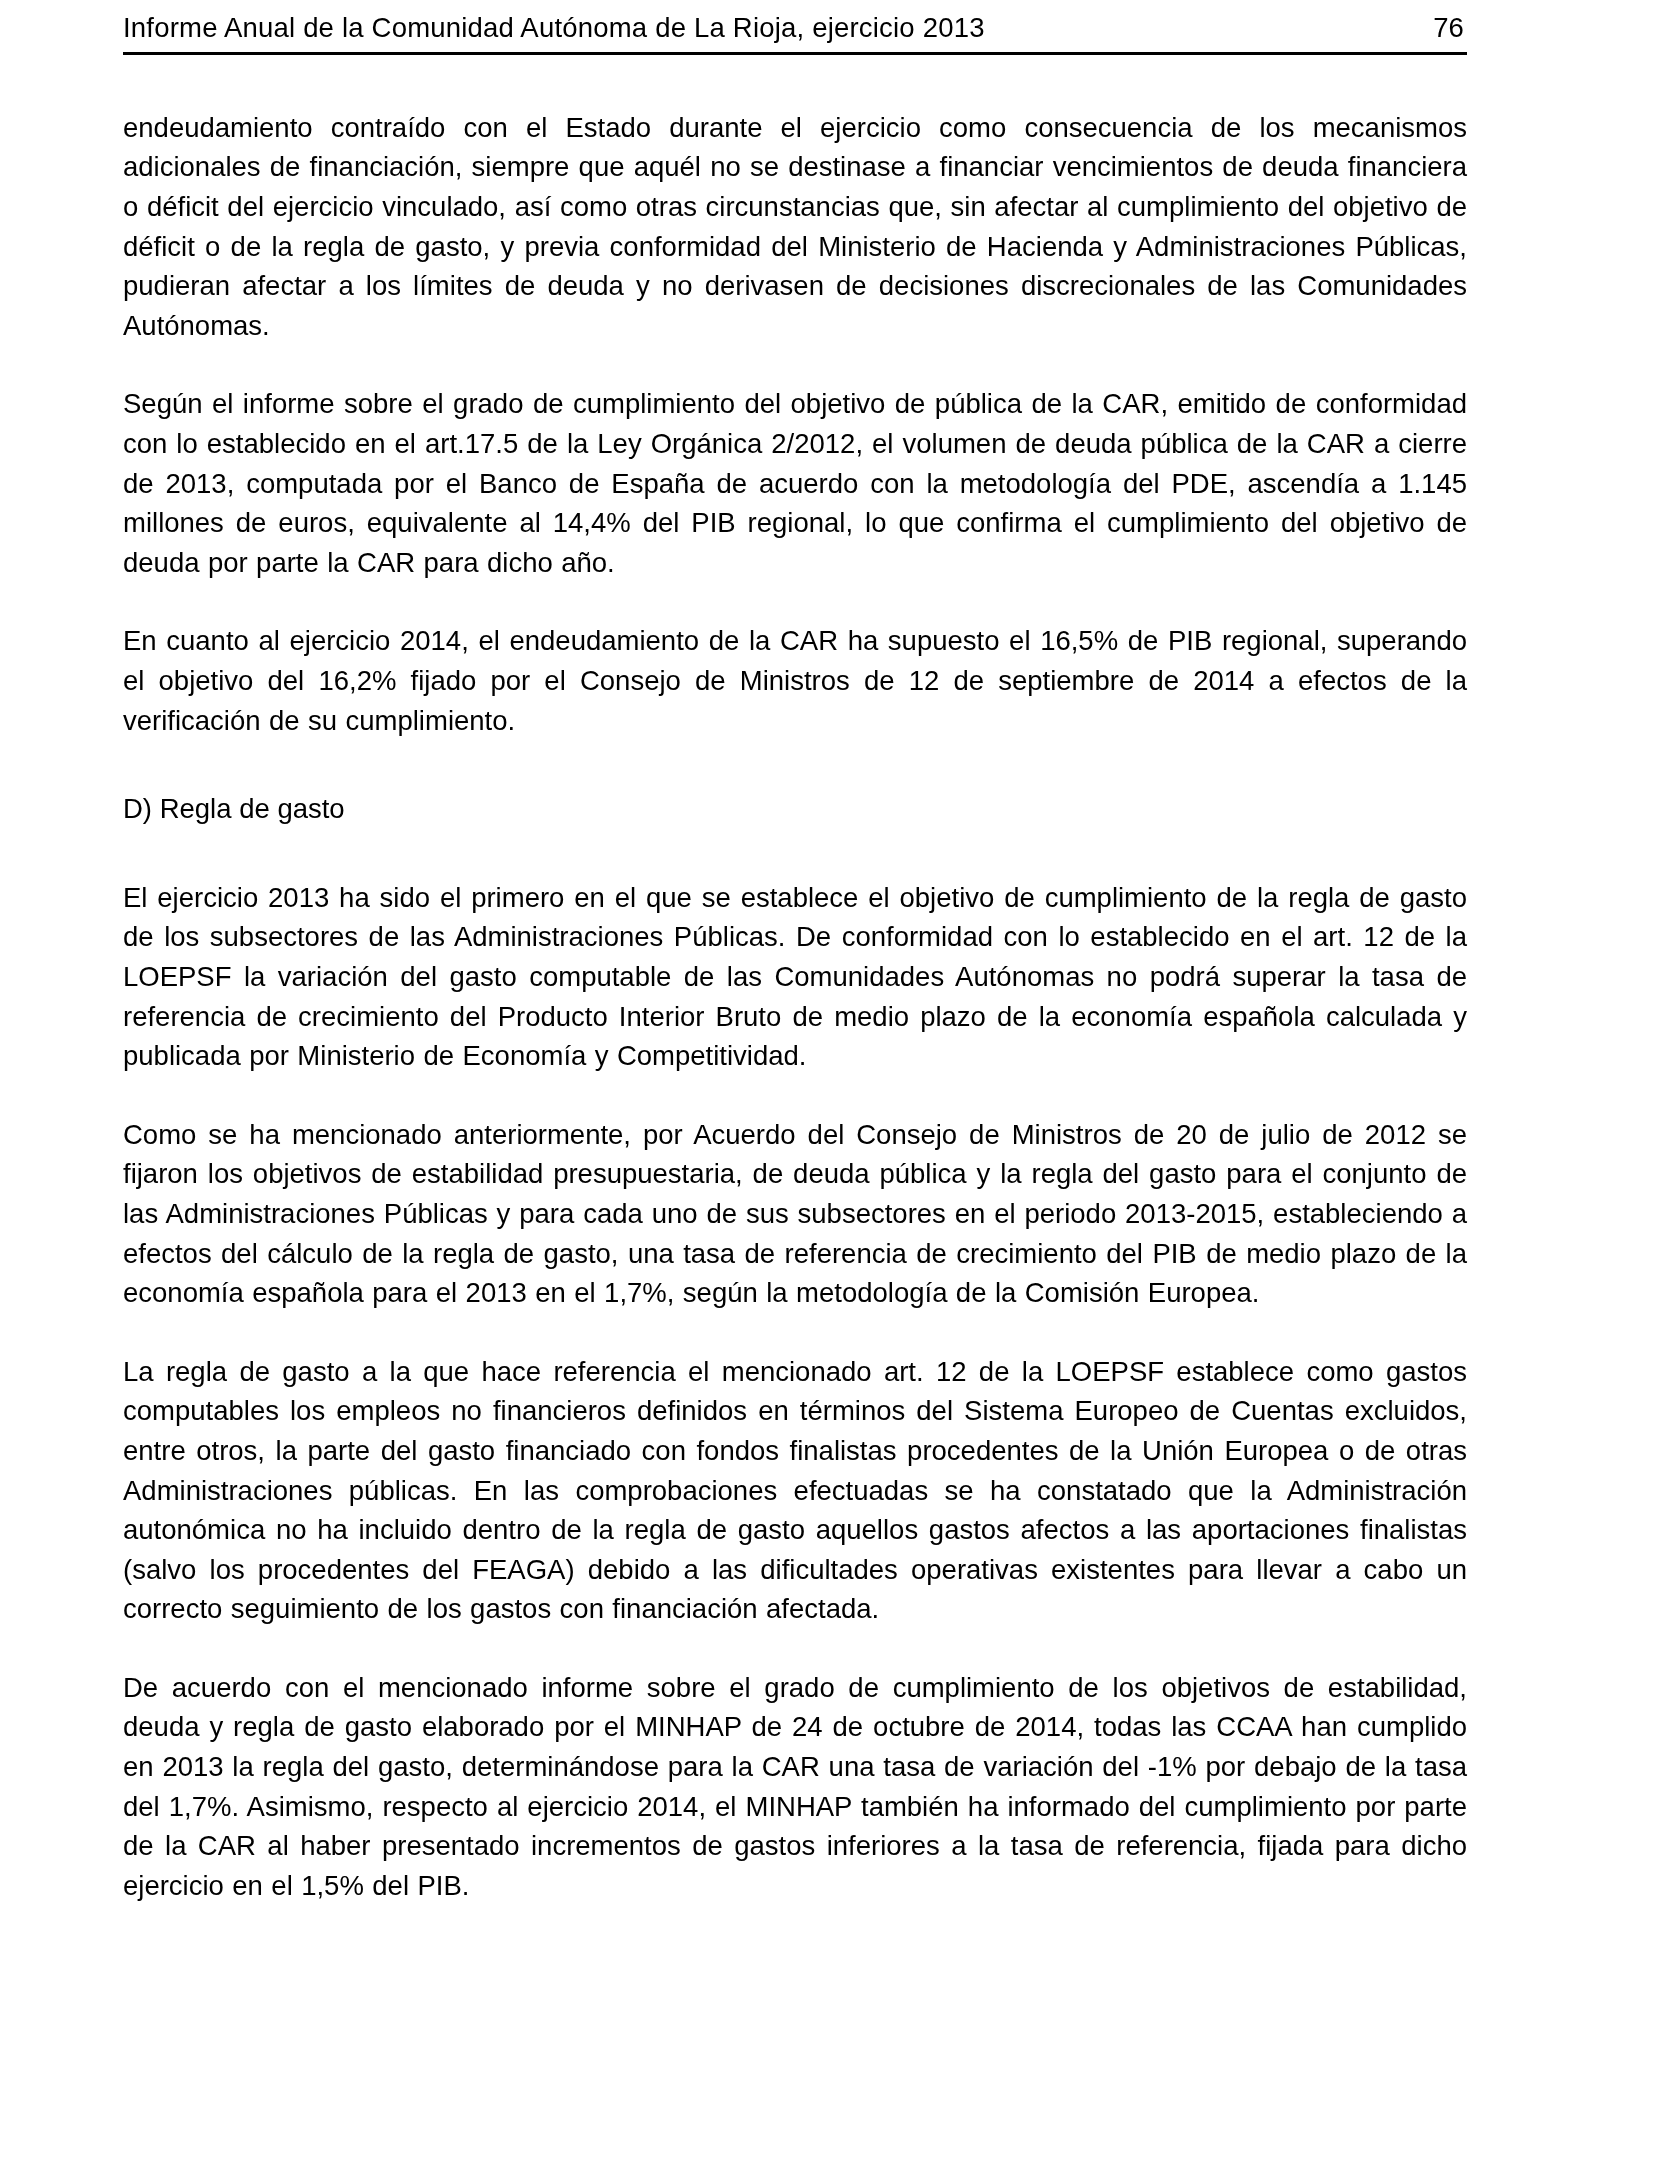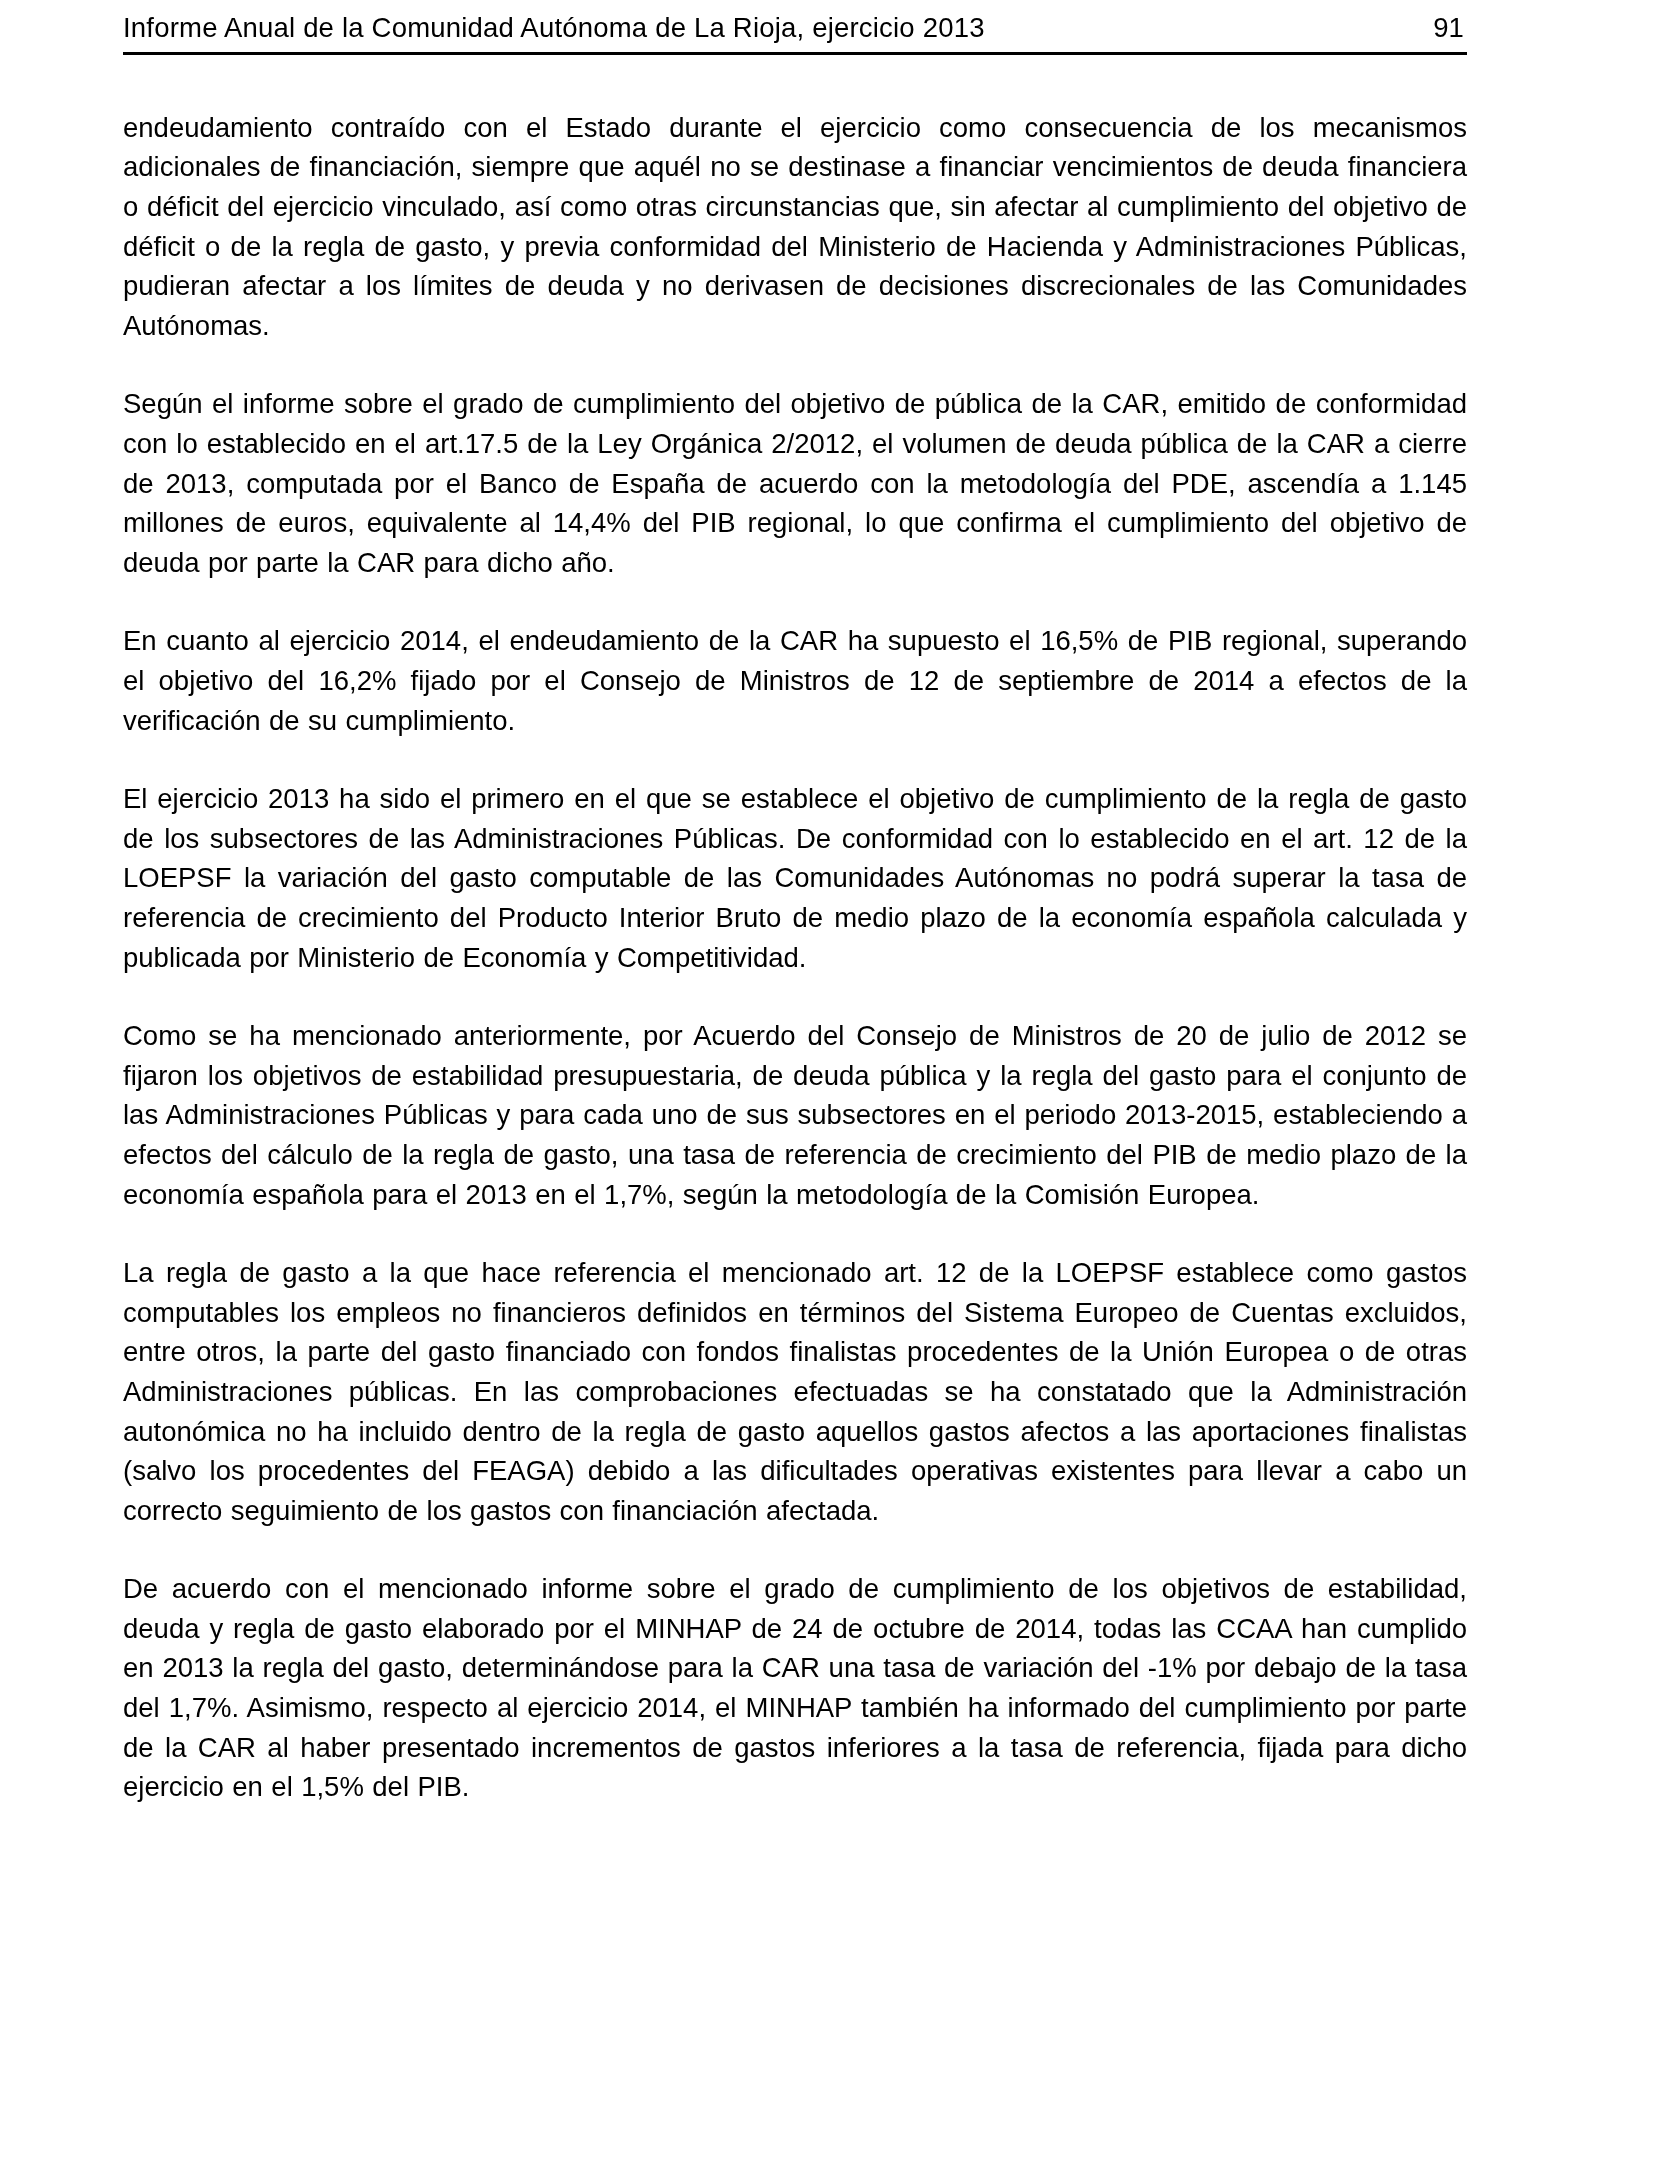--- a/index.html
+++ b/index.html
@@ -63,31 +63,32 @@
     margin-bottom: 49px;
   }
 </style>
 </head>
 <body>
 
 <div class="page">
 
   <header class="page-header">
     <span class="title">Informe Anual de la Comunidad Autónoma de La Rioja, ejercicio 2013</span>
-    <span class="page-number">91</span>
+    <span class="page-number">76</span>
   </header>
 
   <main class="page-body">
 
     <p class="para">endeudamiento contraído con el Estado durante el ejercicio como consecuencia de los mecanismos adicionales de financiación, siempre que aquél no se destinase a financiar vencimientos de deuda financiera o déficit del ejercicio vinculado, así como otras circunstancias que, sin afectar al cumplimiento del objetivo de déficit o de la regla de gasto, y previa conformidad del Ministerio de Hacienda y Administraciones Públicas, pudieran afectar a los límites de deuda y no derivasen de decisiones discrecionales de las Comunidades Autónomas.</p>
 
     <p class="para">Según el informe sobre el grado de cumplimiento del objetivo de pública de la CAR, emitido de conformidad con lo establecido en el art.17.5 de la Ley Orgánica 2/2012, el volumen de deuda pública de la CAR a cierre de 2013, computada por el Banco de España de acuerdo con la metodología del PDE, ascendía a 1.145 millones de euros, equivalente al 14,4% del PIB regional, lo que confirma el cumplimiento del objetivo de deuda por parte la CAR para dicho año.</p>
 
     <p class="para">En cuanto al ejercicio 2014, el endeudamiento de la CAR ha supuesto el 16,5% de PIB regional, superando el objetivo del 16,2% fijado por el Consejo de Ministros de 12 de septiembre de 2014 a efectos de la verificación de su cumplimiento.</p>
 
+    <h2 class="section-heading">D) Regla de gasto</h2>
 
     <p class="para">El ejercicio 2013 ha sido el primero en el que se establece el objetivo de cumplimiento de la regla de gasto de los subsectores de las Administraciones Públicas. De conformidad con lo establecido en el art. 12 de la LOEPSF la variación del gasto computable de las Comunidades Autónomas no podrá superar la tasa de referencia de crecimiento del Producto Interior Bruto de medio plazo de la economía española calculada y publicada por Ministerio de Economía y Competitividad.</p>
 
     <p class="para">Como se ha mencionado anteriormente, por Acuerdo del Consejo de Ministros de 20 de julio de 2012 se fijaron los objetivos de estabilidad presupuestaria, de deuda pública y la regla del gasto para el conjunto de las Administraciones Públicas y para cada uno de sus subsectores en el periodo 2013-2015, estableciendo a efectos del cálculo de la regla de gasto, una tasa de referencia de crecimiento del PIB de medio plazo de la economía española para el 2013 en el 1,7%, según la metodología de la Comisión Europea.</p>
 
     <p class="para">La regla de gasto a la que hace referencia el mencionado art. 12 de la LOEPSF establece como gastos computables los empleos no financieros definidos en términos del Sistema Europeo de Cuentas excluidos, entre otros, la parte del gasto financiado con fondos finalistas procedentes de la Unión Europea o de otras Administraciones públicas. En las comprobaciones efectuadas se ha constatado que la Administración autonómica no ha incluido dentro de la regla de gasto aquellos gastos afectos a las aportaciones finalistas (salvo los procedentes del FEAGA) debido a las dificultades operativas existentes para llevar a cabo un correcto seguimiento de los gastos con financiación afectada.</p>
 
     <p class="para">De acuerdo con el mencionado informe sobre el grado de cumplimiento de los objetivos de estabilidad, deuda y regla de gasto elaborado por el MINHAP de 24 de octubre de 2014, todas las CCAA han cumplido en 2013 la regla del gasto, determinándose para la CAR una tasa de variación del -1% por debajo de la tasa del 1,7%. Asimismo, respecto al ejercicio 2014, el MINHAP también ha informado del cumplimiento por parte de la CAR al haber presentado incrementos de gastos inferiores a la tasa de referencia, fijada para dicho ejercicio en el 1,5% del PIB.</p>
 
   </main>

